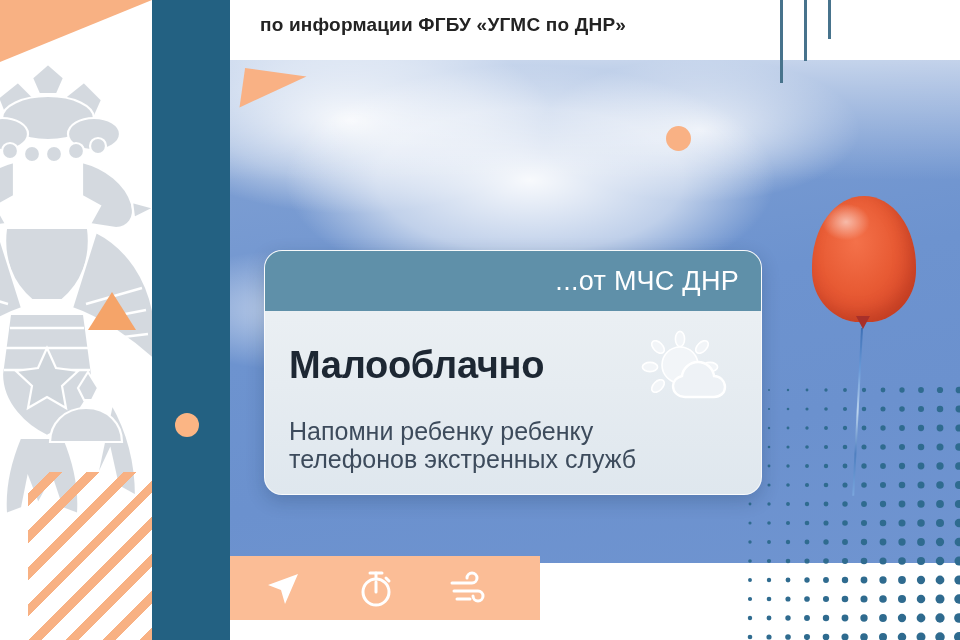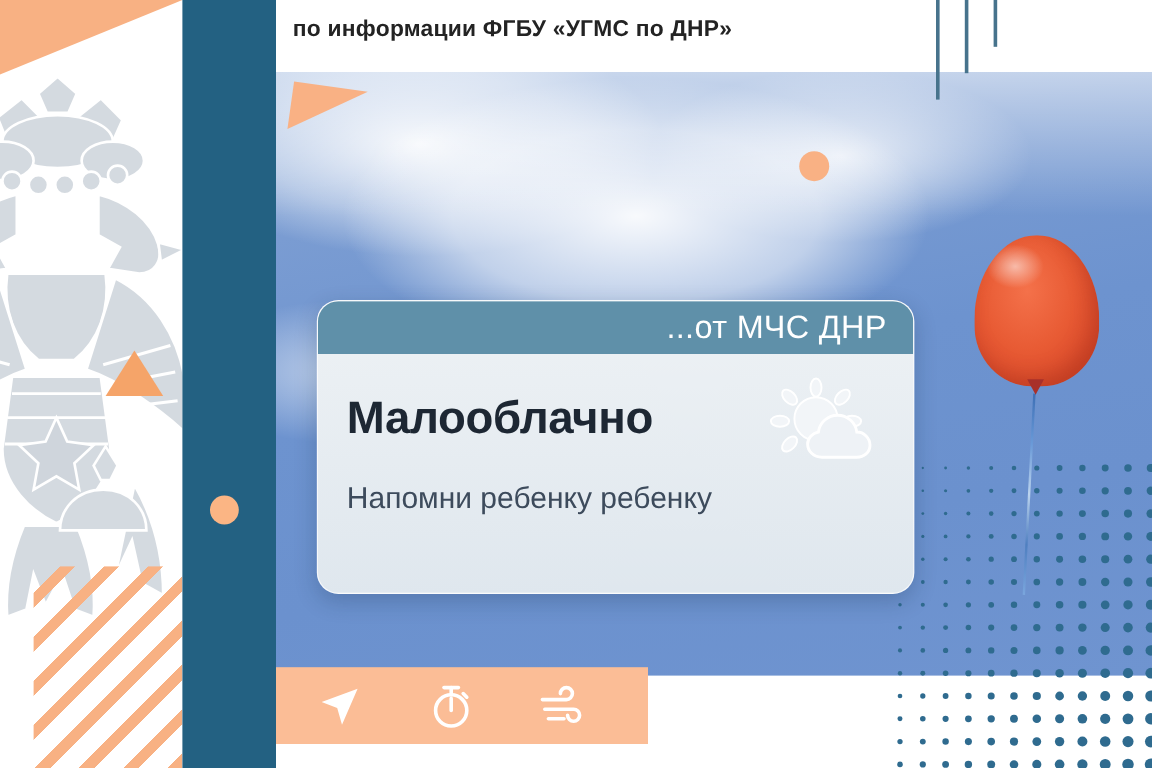--- a/index.html
+++ b/index.html
@@ -28,21 +28,21 @@
     position:absolute;left:0;top:0;width:100%;height:120px;
     background:linear-gradient(180deg,rgba(255,255,255,.55),rgba(255,255,255,0));
   }
 
   
   .header-band{
     position:absolute;left:230px;top:0;width:730px;height:60px;
     background:#ffffff;
   }
   .header-text{
-    position:absolute;left:244px;top:14px;
+    position:absolute;left:260px;top:14px;
     font-size:19px;font-weight:600;letter-spacing:.2px;
     color:#232323;white-space:nowrap;
   }
 
   
   .brackets{position:absolute;left:780px;top:-8px;width:180px;height:110px;}
   .brk{position:absolute;border:3px solid #47738c;border-right:none;border-bottom:none;}
   .brk.b1{left:0;top:0;width:180px;height:88px;}
   .brk.b2{left:24px;top:-12px;width:156px;height:78px;}
   .brk.b3{left:48px;top:-24px;width:132px;height:68px;}
@@ -120,21 +120,21 @@
 
   
   .card{
     position:absolute;left:264px;top:250px;width:496px;height:243px;
     border-radius:18px;overflow:hidden;
     background:linear-gradient(180deg,#eef2f5 0%,#e6ecf1 55%,#dfe7ee 100%);
     box-shadow:0 6px 18px rgba(20,40,70,.22);
     border:1px solid rgba(255,255,255,.7);
   }
   .card-head{
-    height:44px;background:#5f90a9;
+    height:60px;background:#5f90a9;
     display:flex;align-items:center;justify-content:flex-end;
     padding-right:22px;box-sizing:border-box;padding-left:12px;
   }
   .card-head-text{
     color:#ffffff;font-size:27px;font-weight:400;letter-spacing:.3px;
   }
   .card-body{position:relative;padding:16px 24px 0 24px;box-sizing:border-box;height:183px;}
   .cond-row{display:flex;align-items:center;justify-content:space-between;}
   .cond-title{
     font-size:38px;font-weight:700;color:#1d2733;letter-spacing:-.3px;line-height:1;
@@ -423,20 +423,21 @@
             <ellipse cx="19" cy="59" rx="4.6" ry="7.6" transform="rotate(45 19 59)"></ellipse>
             <circle cx="41" cy="38" r="18"></circle>
           </g>
           <g fill="#eef2f6" stroke="#ffffff" stroke-width="2.4">
             <path d="M46 70 c-7 0 -12 -5 -12 -11 0 -5 4 -9 9 -10 1 -8 8 -14 16 -14 8 0 15 6 16 14 6 0 11 5 11 11 0 6 -5 10 -11 10 z"></path>
           </g>
         </svg>
       </div>
       <div class="advice">
         <div>Напомни ребенку ребенку</div>
+        <div>телефонов экстренных служб</div>
       </div>
     </div>
   </div>
 
   <div class="icon-strip">
     <svg class="strip-icon" viewBox="0 0 40 40">
       <path d="M4 17 L34 6 L21 36 L17 22 z" fill="#ffffff"></path>
     </svg>
     <svg class="strip-icon" viewBox="0 0 40 40">
       <g fill="none" stroke="#ffffff" stroke-width="3" stroke-linecap="round">

